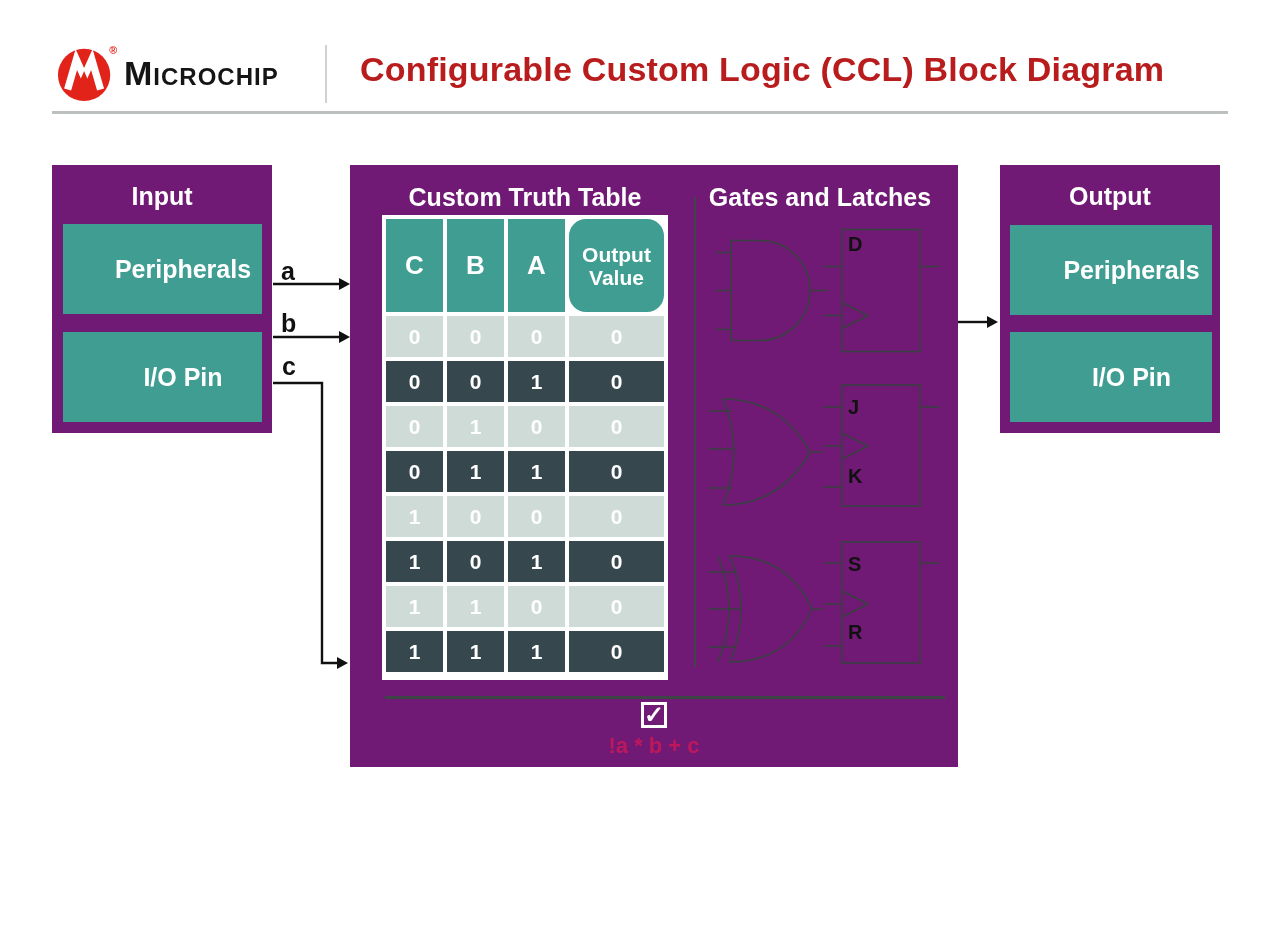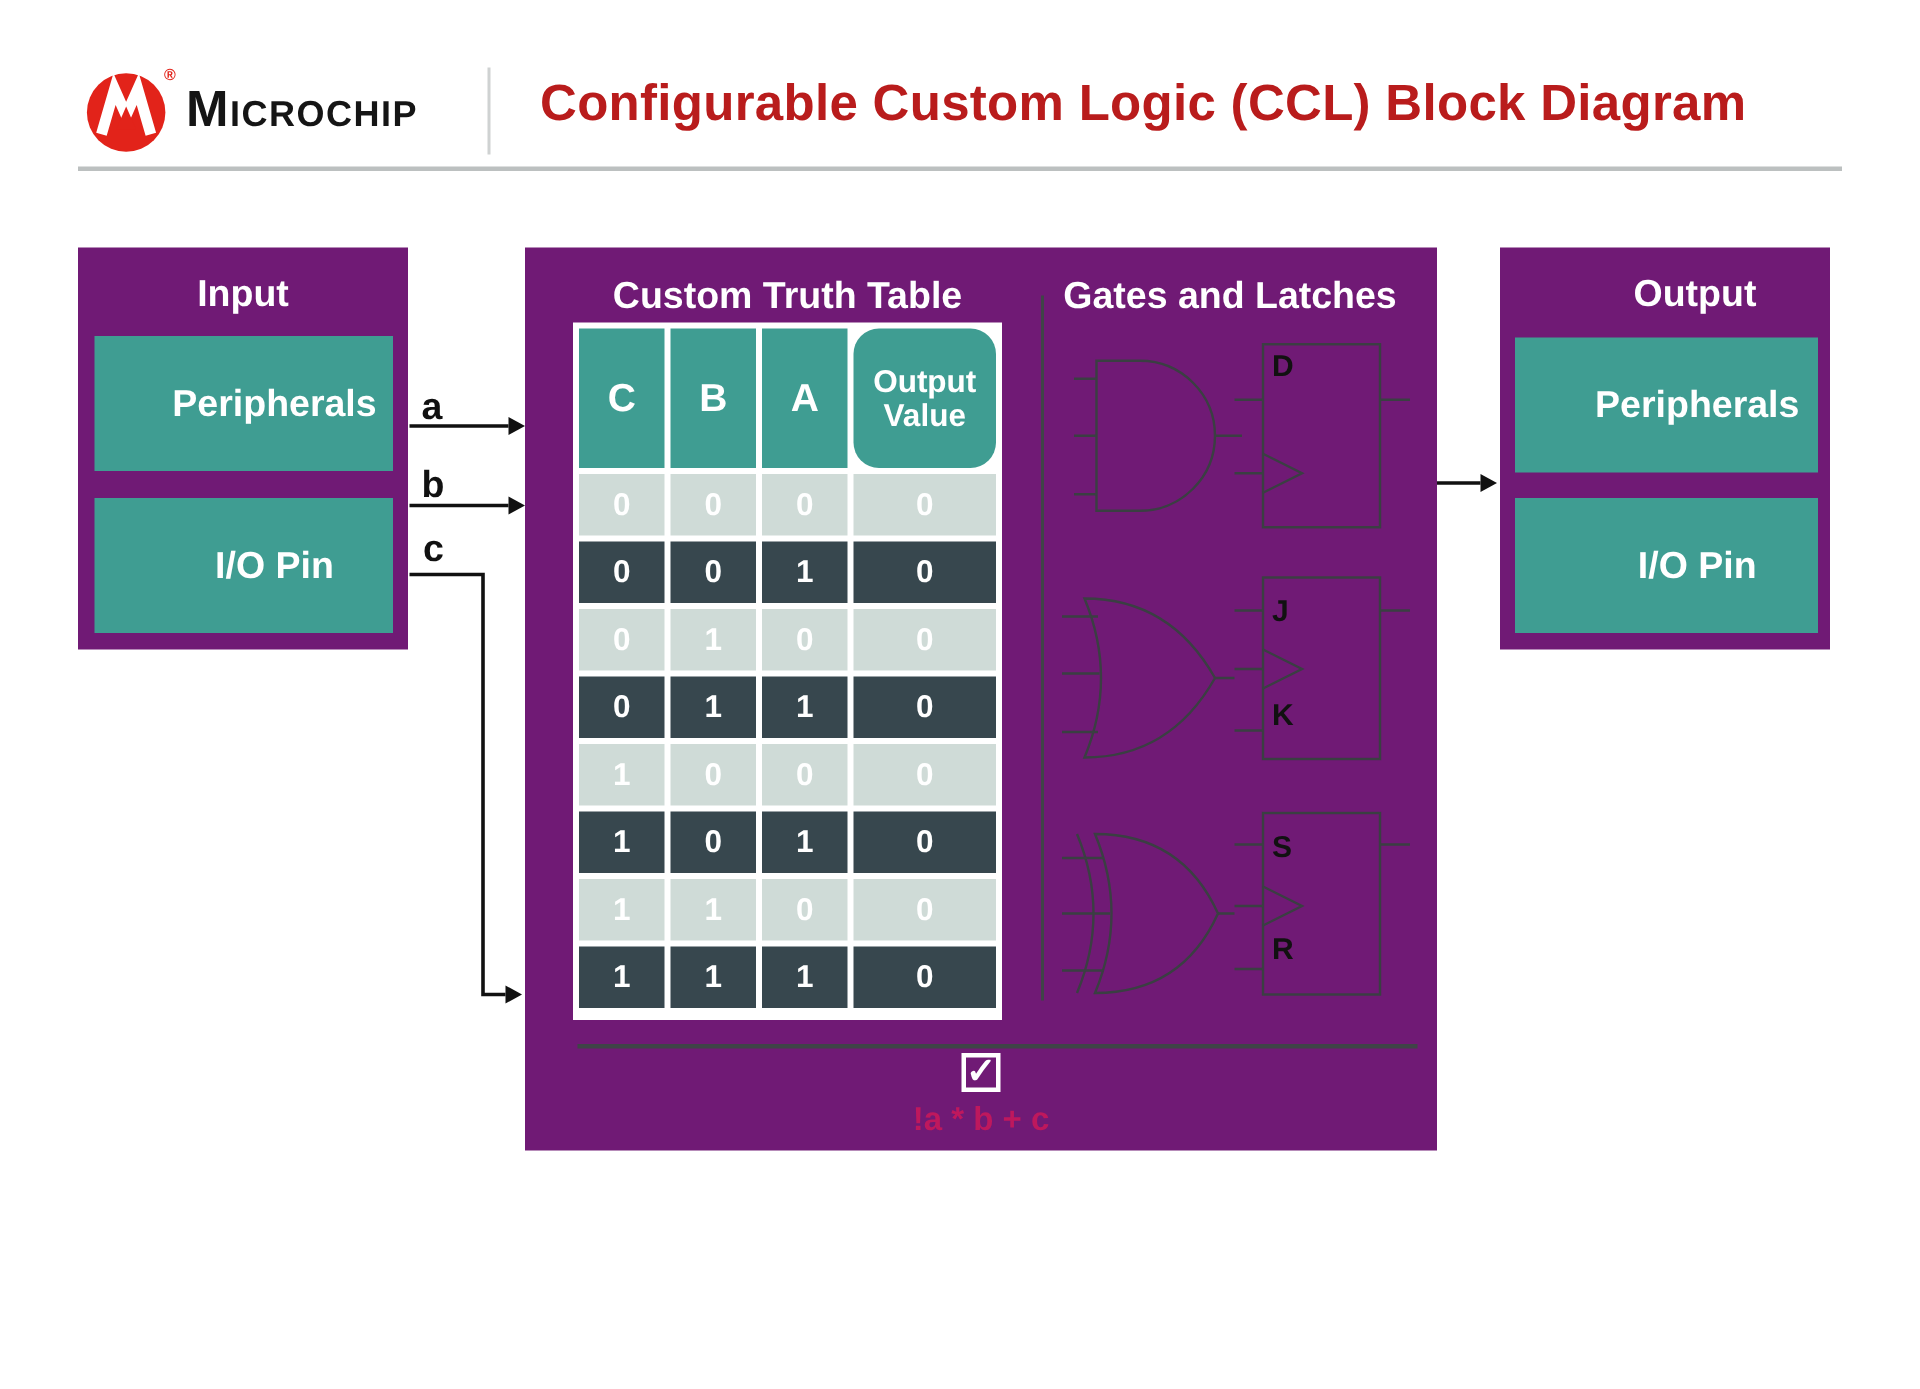--- a/index.html
+++ b/index.html
@@ -80,21 +80,21 @@
   <div class="page-title">Configurable Custom Logic (CCL) Block Diagram</div>
   <div class="header-rule"></div>
 
   <div id="input-panel" class="panel">
     <div class="panel-title" style="left:0;top:17px;width:220px;">Input</div>
     <div class="teal-box" style="left:11px;top:59px;width:199px;height:90px;">Peripherals</div>
     <div class="teal-box" style="left:11px;top:167px;width:199px;height:90px;">I/O Pin</div>
   </div>
 
   <div id="output-panel" class="panel">
-    <div class="panel-title" style="left:0;top:17px;width:220px;margin-left:20px;">Output</div>
+    <div class="panel-title" style="left:0;top:17px;width:220px;">Output</div>
     <div class="teal-box" style="left:10px;top:60px;width:202px;height:90px;">Peripherals</div>
     <div class="teal-box" style="left:10px;top:167px;width:202px;height:90px;">I/O Pin</div>
   </div>
 
   <div id="middle-panel" class="panel">
     <div class="panel-title" style="left:350px;top:18px;width:240px;">Gates and Latches</div>
     <div class="panel-title" style="left:32px;top:18px;width:286px;">Custom Truth Table</div>
   </div>
 
   <div class="tt-wrap">

